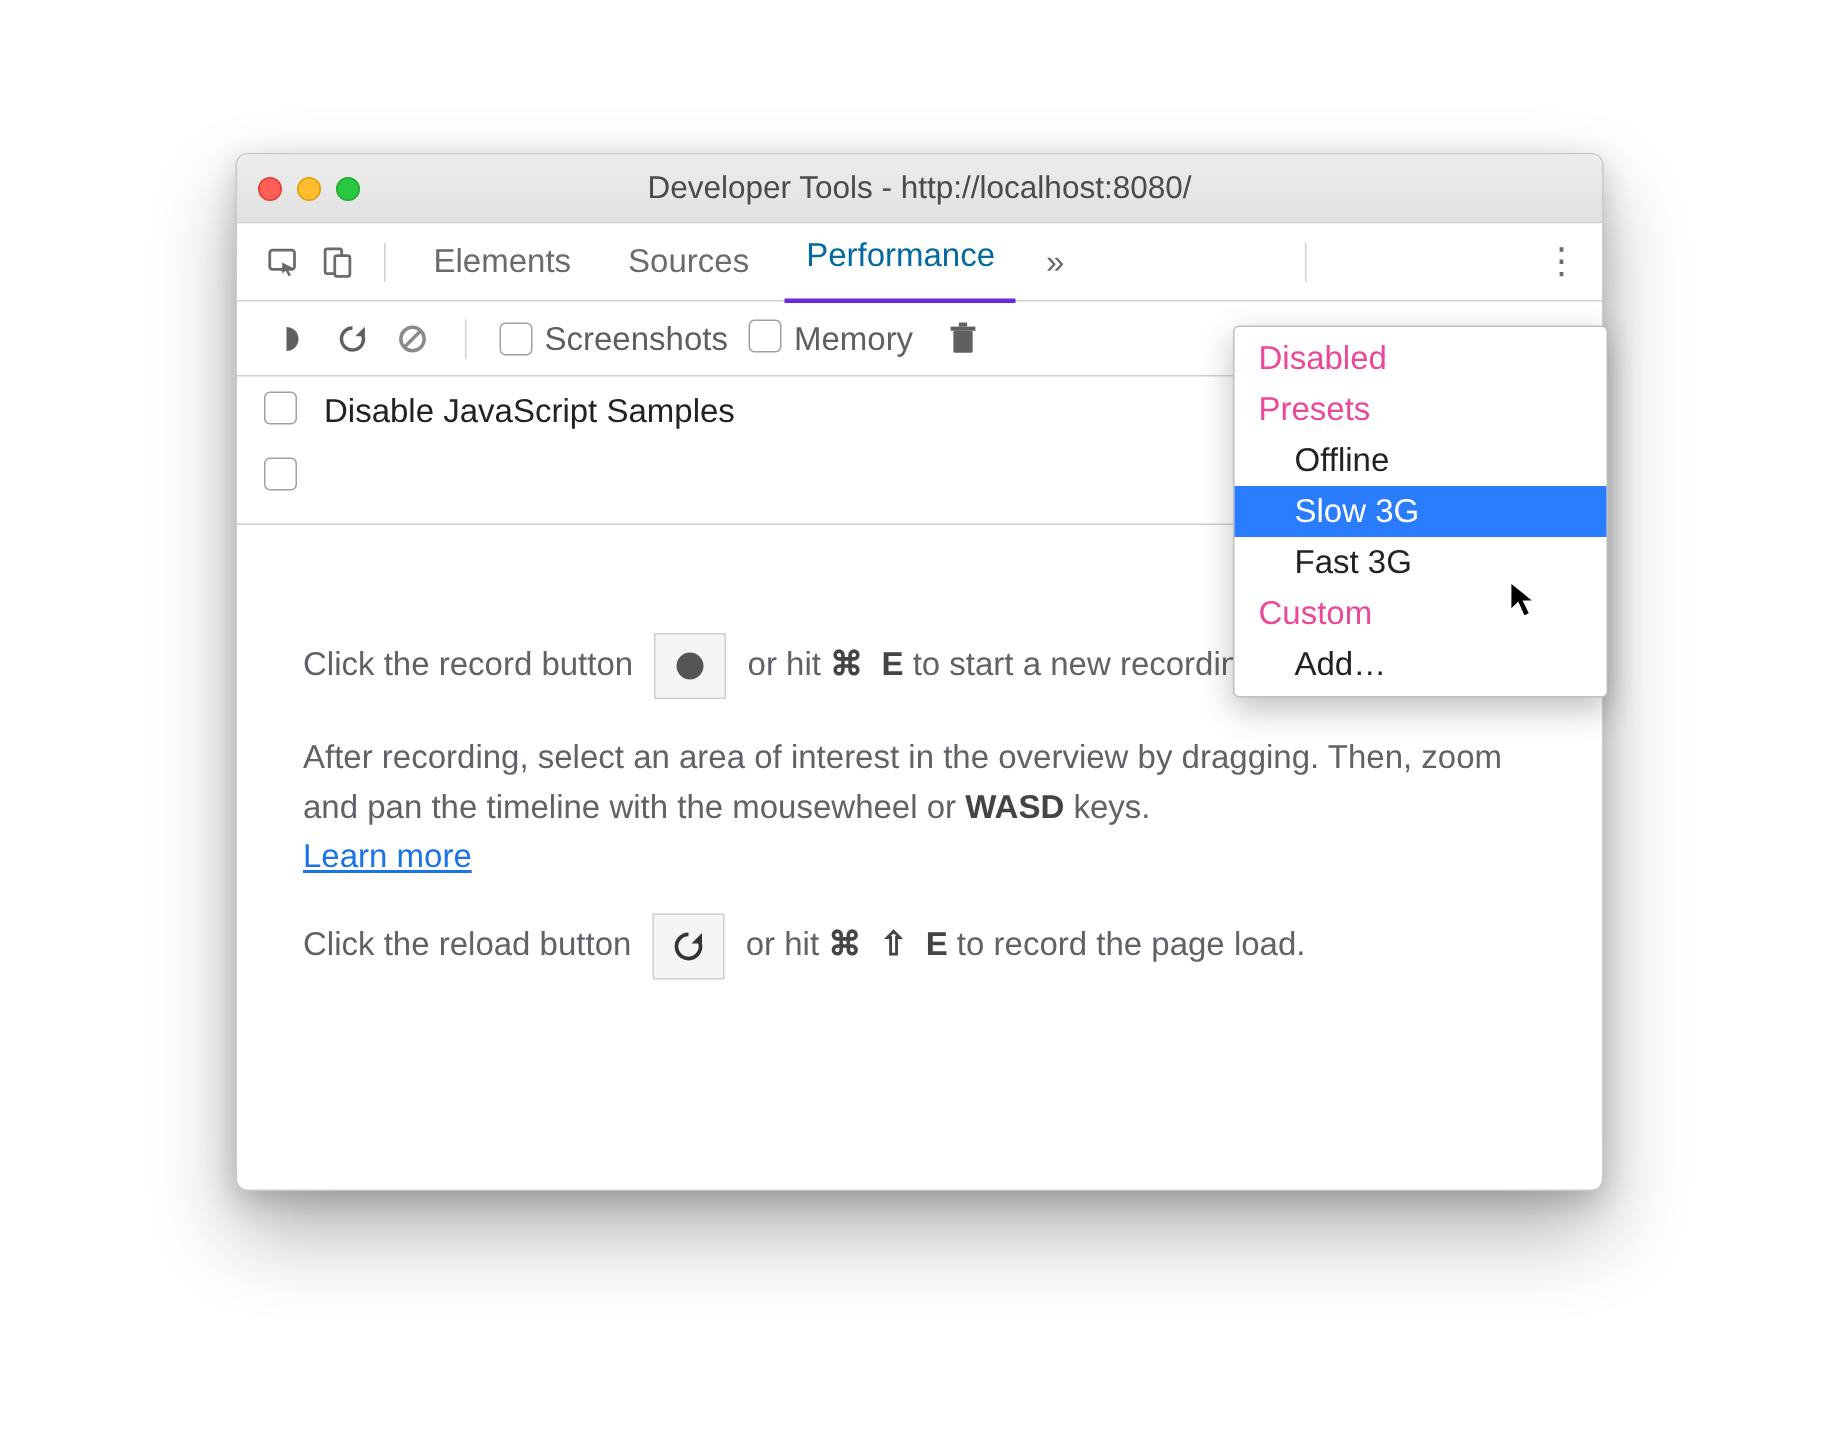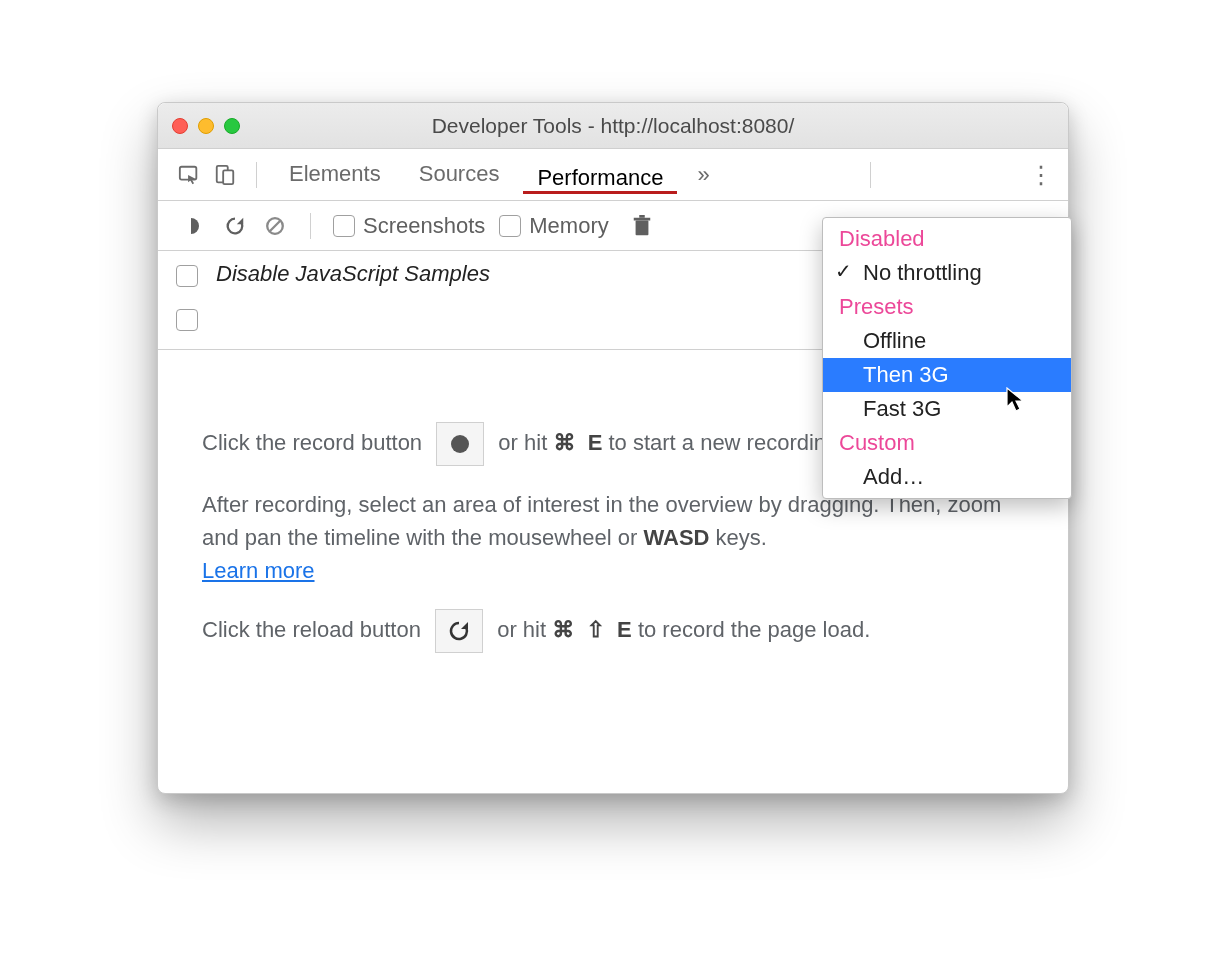--- a/index.html
+++ b/index.html
@@ -55,46 +55,45 @@
     color:#6b6b6b;
     font-size:22px;
     justify-content:center;
   }
   .vsep { width:1px; height:26px; background:#d0d0d0; margin:0 8px; }
   .tab {
     padding: 10px 14px 11px;
     cursor: default;
   }
   .tab.active {
-    color:#000000;
-    border-bottom: 3px solid #b91c1c;
-    padding-bottom: 0;
+    color:#0369a1;
+    border-bottom: 3px solid #6d28d9;
+    padding-bottom: 16px;
   }
   .overflow { font-size:22px; color:#6b6b6b; padding:0 10px; }
   .kebab { margin-left:auto; font-size:24px; color:#6b6b6b; letter-spacing:1px; }
   .toolbar {
     height: 50px;
     border-bottom: 1px solid #d0d0d0;
     display:flex; align-items:center;
     padding: 0 14px 0 24px;
     gap: 14px;
     font-size:22px;
     color:#5f5f5f;
   }
   .tb-icon { width:26px; height:26px; display:inline-flex; align-items:center; justify-content:center; color:#5f5f5f; }
   .checkbox {
     width:22px; height:22px; border:1.5px solid #a0a0a0; border-radius:4px; background:#fff;
     display:inline-block; vertical-align:middle; margin-right:8px;
   }
   .settings-row {
-    display:flex; align-items:flex-end;
+    display:flex; align-items:flex-start;
     padding: 10px 22px 8px 18px;
     font-size:22px; color:#222;
     gap: 10px;
-    font-style: italic;
   }
   .settings-row .right-label { margin-left:auto; color:#222; }
   .settings-block { border-bottom:1px solid #d0d0d0; padding-bottom:10px; }
   .content {
     padding: 72px 44px 0 44px;
     font-size:22px; color:#5f6368;
   }
   .content p { margin: 0 0 22px 0; line-height:1.5; }
   .inline-btn {
     display:inline-flex; align-items:center; justify-content:center;
@@ -196,21 +195,21 @@
       <svg width="22" height="22" viewBox="0 0 24 24">
           <circle cx="12" cy="12" r="8.5" fill="none" stroke="#8a8a8a" stroke-width="2.5"></circle>
           <line x1="6" y1="18" x2="18" y2="6" stroke="#8a8a8a" stroke-width="2.5"></line>
         </svg>
     </span>
     <div class="vsep"></div>
     <label style="display:flex;align-items:center;">
       <span class="checkbox"></span>
       <span>Screenshots</span>
     </label>
-    <label style="display:flex;align-items:center;">
+    <label style="display:flex;">
       <span class="checkbox"></span>
       <span>Memory</span>
     </label>
     <span class="tb-icon" style="margin-left:6px;">
       <svg width="22" height="24" viewBox="0 0 24 26">
           <rect x="5" y="7" width="14" height="16" rx="1" fill="#5f5f5f"></rect>
           <rect x="3" y="4" width="18" height="3" fill="#5f5f5f"></rect>
           <rect x="9" y="1" width="6" height="3" fill="#5f5f5f"></rect>
         </svg>
     </span>
@@ -258,24 +257,23 @@
       <span class="kbd cmd">⌘</span>&nbsp;
       <span class="kbd">⇧</span>&nbsp;
       <span class="kbd">E</span>
       <span> to record the page load.</span>
     </p>
   </div>
 </div>
 
 <div class="dropdown">
   <div class="dd-header">Disabled</div>
-  <div class="dd-item dd-check">No throttling</div>
   <div class="dd-header">Presets</div>
   <div class="dd-item">Offline</div>
-  <div class="dd-item selected">Then 3G</div>
+  <div class="dd-item selected">Slow 3G</div>
   <div class="dd-item">Fast 3G</div>
   <div class="dd-header">Custom</div>
   <div class="dd-item">Add…</div>
 </div>
 
 <div class="cursor">
   <svg width="22" height="26" viewBox="0 0 22 26">
     <path d="M1 1 L1 20 L6 15 L10 24 L14 22 L10 14 L17 14 Z" fill="#000" stroke="#fff" stroke-width="1.2"></path>
   </svg>
 </div>

